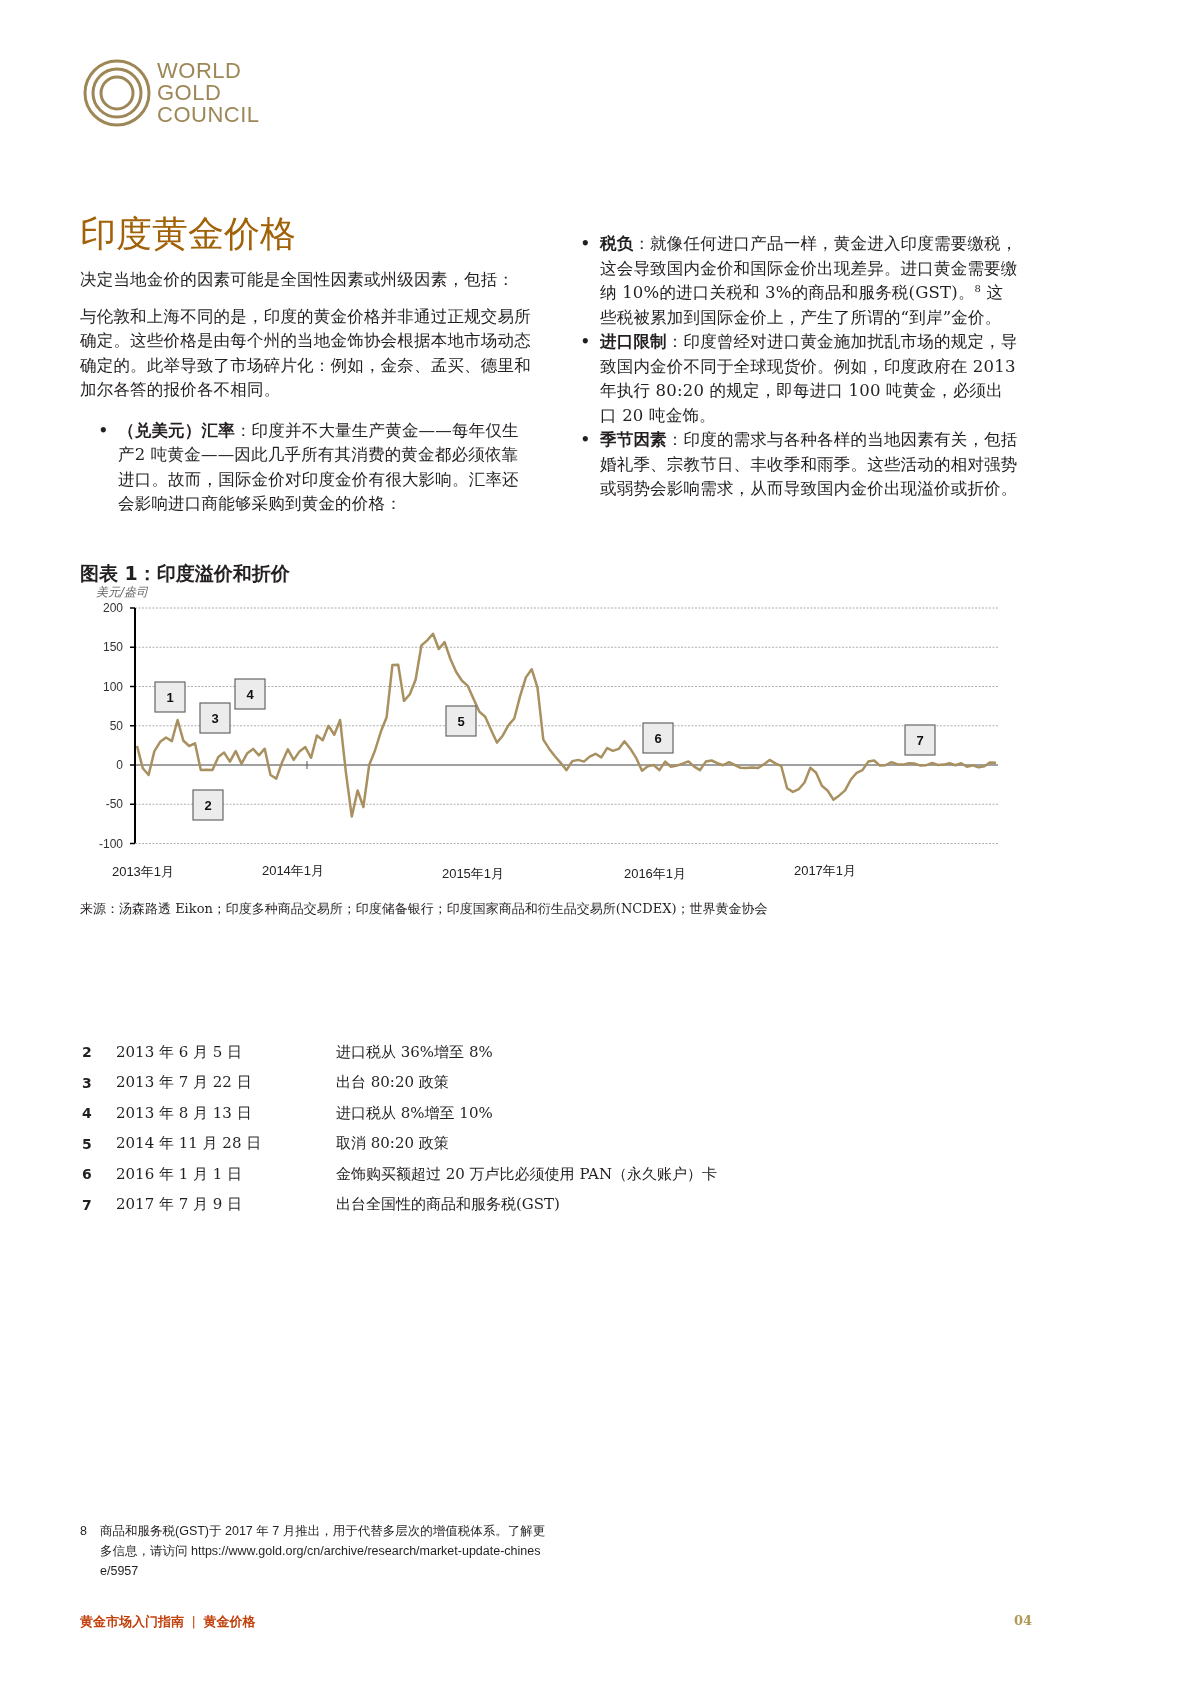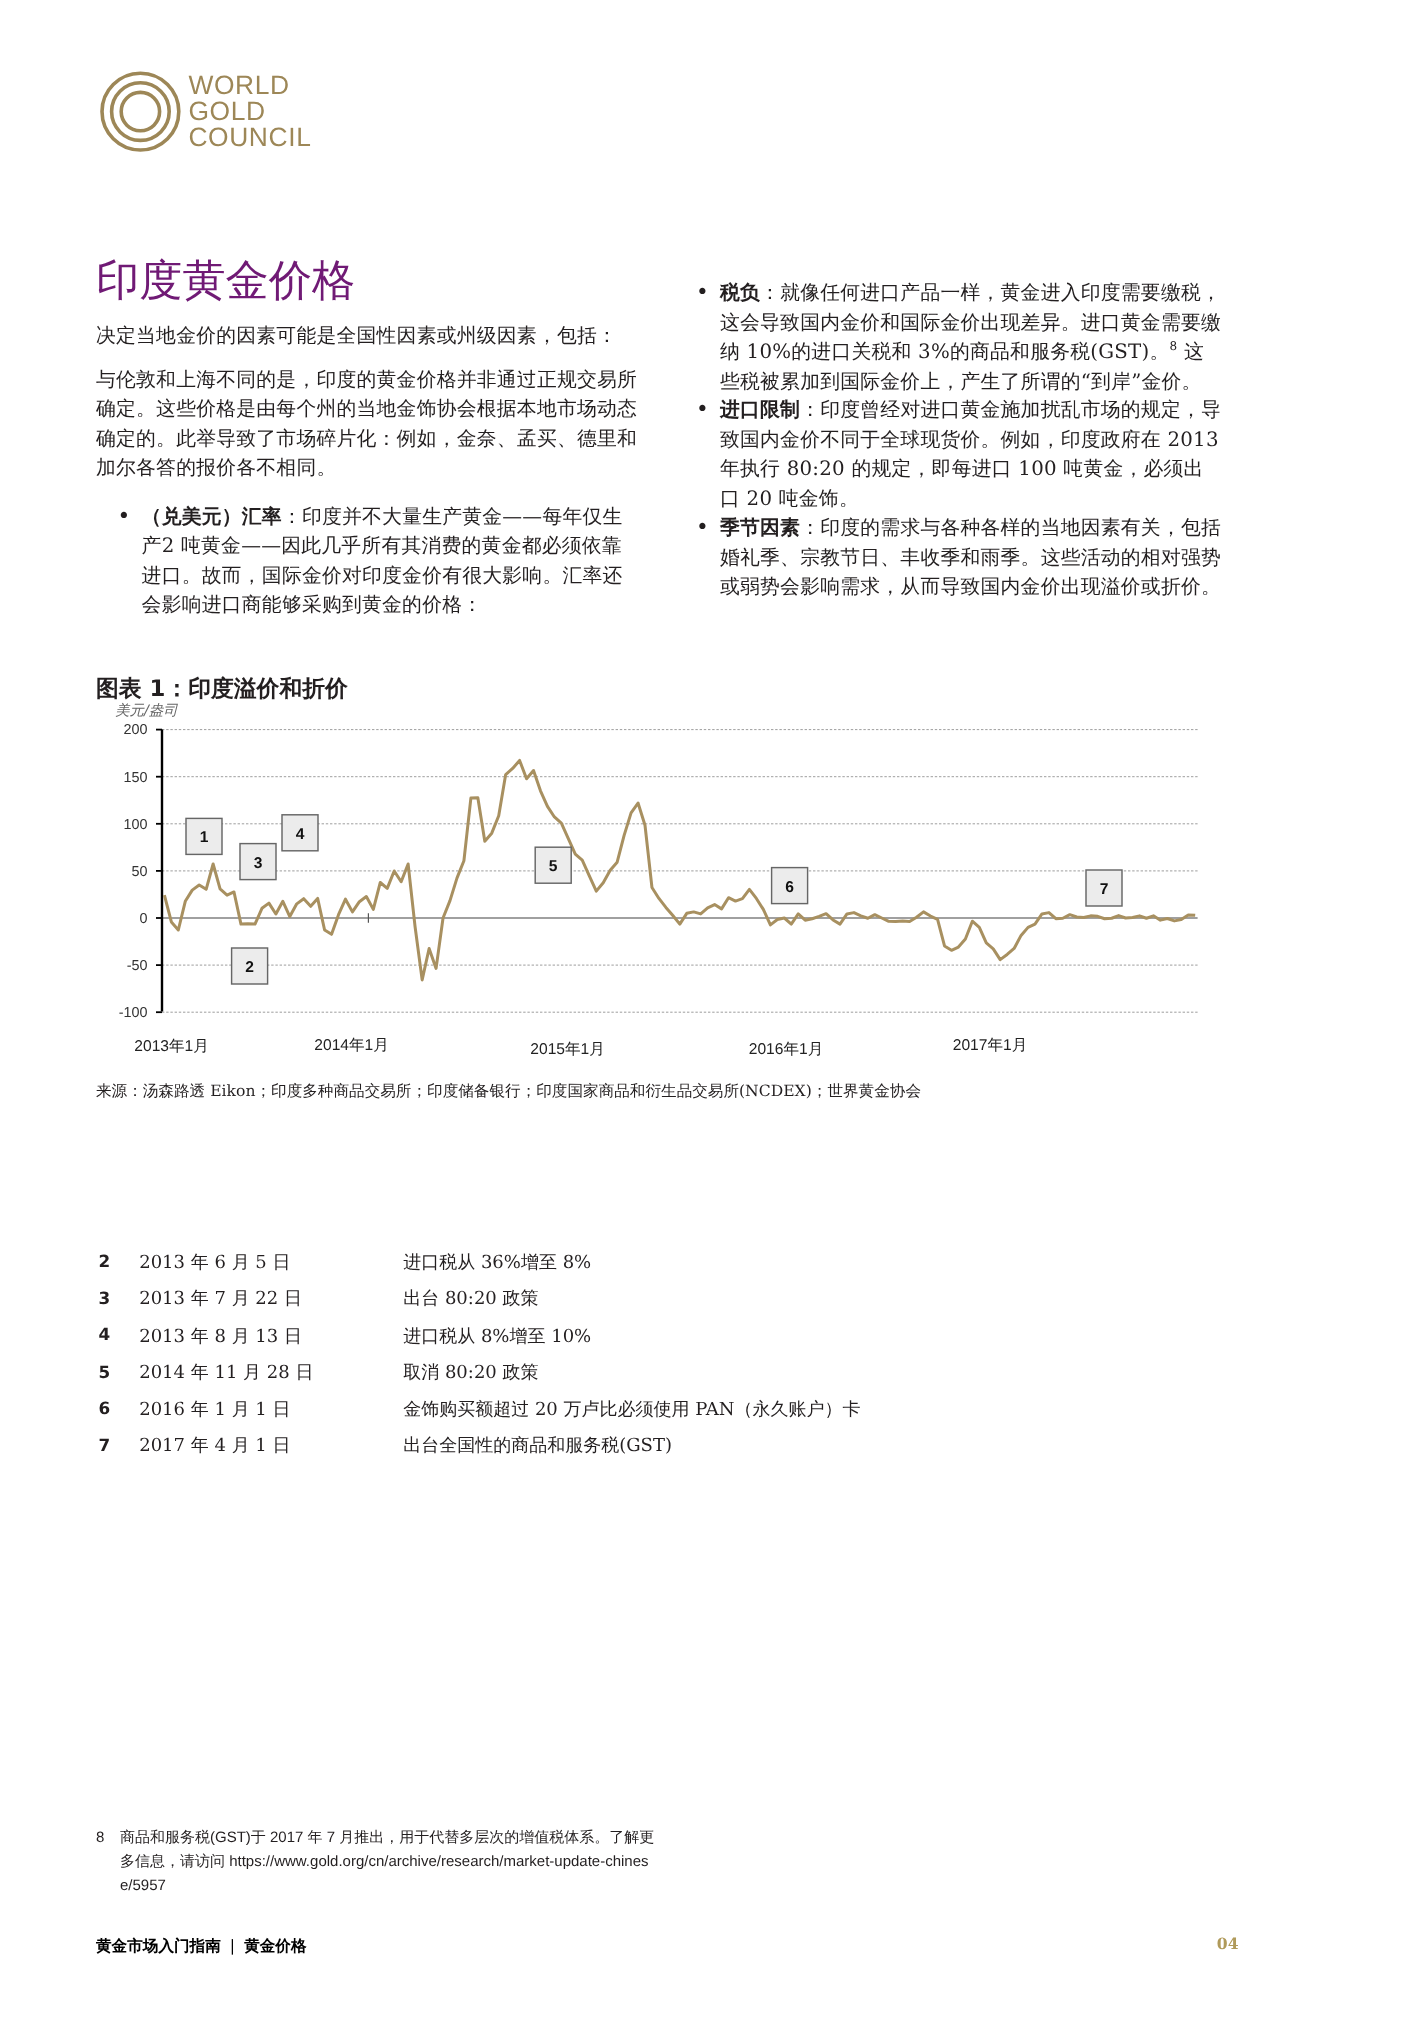--- a/index.html
+++ b/index.html
@@ -1,35 +1,35 @@
 <!DOCTYPE html>
 <html><head>
 <meta charset="utf-8">
 <style>
   html, body { margin:0; padding:0; background:#ffffff; }
   body { width:1190px; height:1683px; position:relative; overflow:hidden;
          font-family:"DejaVu Serif","Liberation Serif",serif; color:#231f20; }
   .abs { position:absolute; }
   .logo-text { font-family:"Liberation Sans","DejaVu Sans",sans-serif; color:#9d8757;
                font-size:22px; line-height:22px; letter-spacing:0.5px; font-weight:normal; }
-  .title { font-family:"DejaVu Sans","Liberation Sans",sans-serif; color:#701a75; font-size:36px; }
+  .title { font-family:"DejaVu Sans","Liberation Sans",sans-serif; color:#a16207; font-size:36px; }
   .body-text { font-size:16.5px; line-height:24.5px; letter-spacing:0.2px; }
   .body-text p { margin:0 0 12px 0; }
   ul.bullets { list-style:none; margin:16px; padding:0; }
   ul.bullets li { position:relative; padding-left:22px; margin-bottom:0; }
   ul.bullets li::before { content:"•"; position:absolute; left:2px; top:0; font-size:18px; }
   .bold { font-weight:bold; font-family:"DejaVu Sans","Liberation Sans",sans-serif; }
   sup { font-size:10px; vertical-align:super; line-height:0; }
   .fig-title { font-family:"DejaVu Sans","Liberation Sans",sans-serif; font-weight:bold; font-size:19px; }
   .axis-unit { font-family:"DejaVu Sans","Liberation Sans",sans-serif; font-style:italic; color:#666; font-size:12px; }
   .source { font-size:13px; color:#231f20; }
   table.events { border-collapse:collapse; font-size:15px; }
   table.events td { padding:0; height:30.5px; vertical-align:middle; }
   .footnote { font-family:"Liberation Sans","DejaVu Sans",sans-serif; font-size:12.5px; line-height:20px; }
-  .footer { font-family:"DejaVu Sans","Liberation Sans",sans-serif; font-weight:bold; color:#000000; font-size:13px; }
+  .footer { font-family:"DejaVu Sans","Liberation Sans",sans-serif; font-weight:bold; color:#c2410c; font-size:13px; }
   .pagenum { font-family:"DejaVu Serif",serif; font-weight:bold; color:#b09a5a; font-size:13px; }
   svg text { font-family:"Liberation Sans","DejaVu Sans",sans-serif; }
 </style>
 </head>
 <body>
 
 <div class="abs" style="left:82px; top:58px; width:200px; height:72px;">
   <svg width="70" height="70" viewBox="0 0 70 70" style="position:absolute; left:0; top:0;">
     <circle cx="35" cy="35" r="32" fill="none" stroke="#9d8757" stroke-width="3"></circle>
     <circle cx="35" cy="35" r="24" fill="none" stroke="#9d8757" stroke-width="3"></circle>
@@ -155,21 +155,21 @@
         <td style="width: 220px;">2014 年 11 月 28 日</td>
         <td>取消 80:20 政策</td>
       </tr>
       <tr>
         <td style="width: 34px; font-weight: bold; font-family: &quot;DejaVu Sans&quot;, &quot;Liberation Sans&quot;, sans-serif; font-size: 14px;">6</td>
         <td style="width: 220px;">2016 年 1 月 1 日</td>
         <td>金饰购买额超过 20 万卢比必须使用 PAN（永久账户）卡</td>
       </tr>
       <tr>
         <td style="width: 34px; font-weight: bold; font-family: &quot;DejaVu Sans&quot;, &quot;Liberation Sans&quot;, sans-serif; font-size: 14px;">7</td>
-        <td style="width: 220px;">2017 年 4 月 1 日</td>
+        <td style="width: 220px;">2017 年 7 月 9 日</td>
         <td>出台全国性的商品和服务税(GST)</td>
       </tr>
     </tbody>
 </table>
 
 <div class="abs footnote" style="left:80px; top:1521px; width:470px;">
   <span style="position:absolute; left:0;">8</span>
   <div style="margin-left:20px;">
     <span>商品和服务税(GST)于 2017 年 7 月推出，用于代替多层次的增值税体系。了解更多信息，请访问 </span><span style="word-break:break-all;">https://www.gold.org/cn/archive/research/market-update-chinese/5957</span>
   </div>

